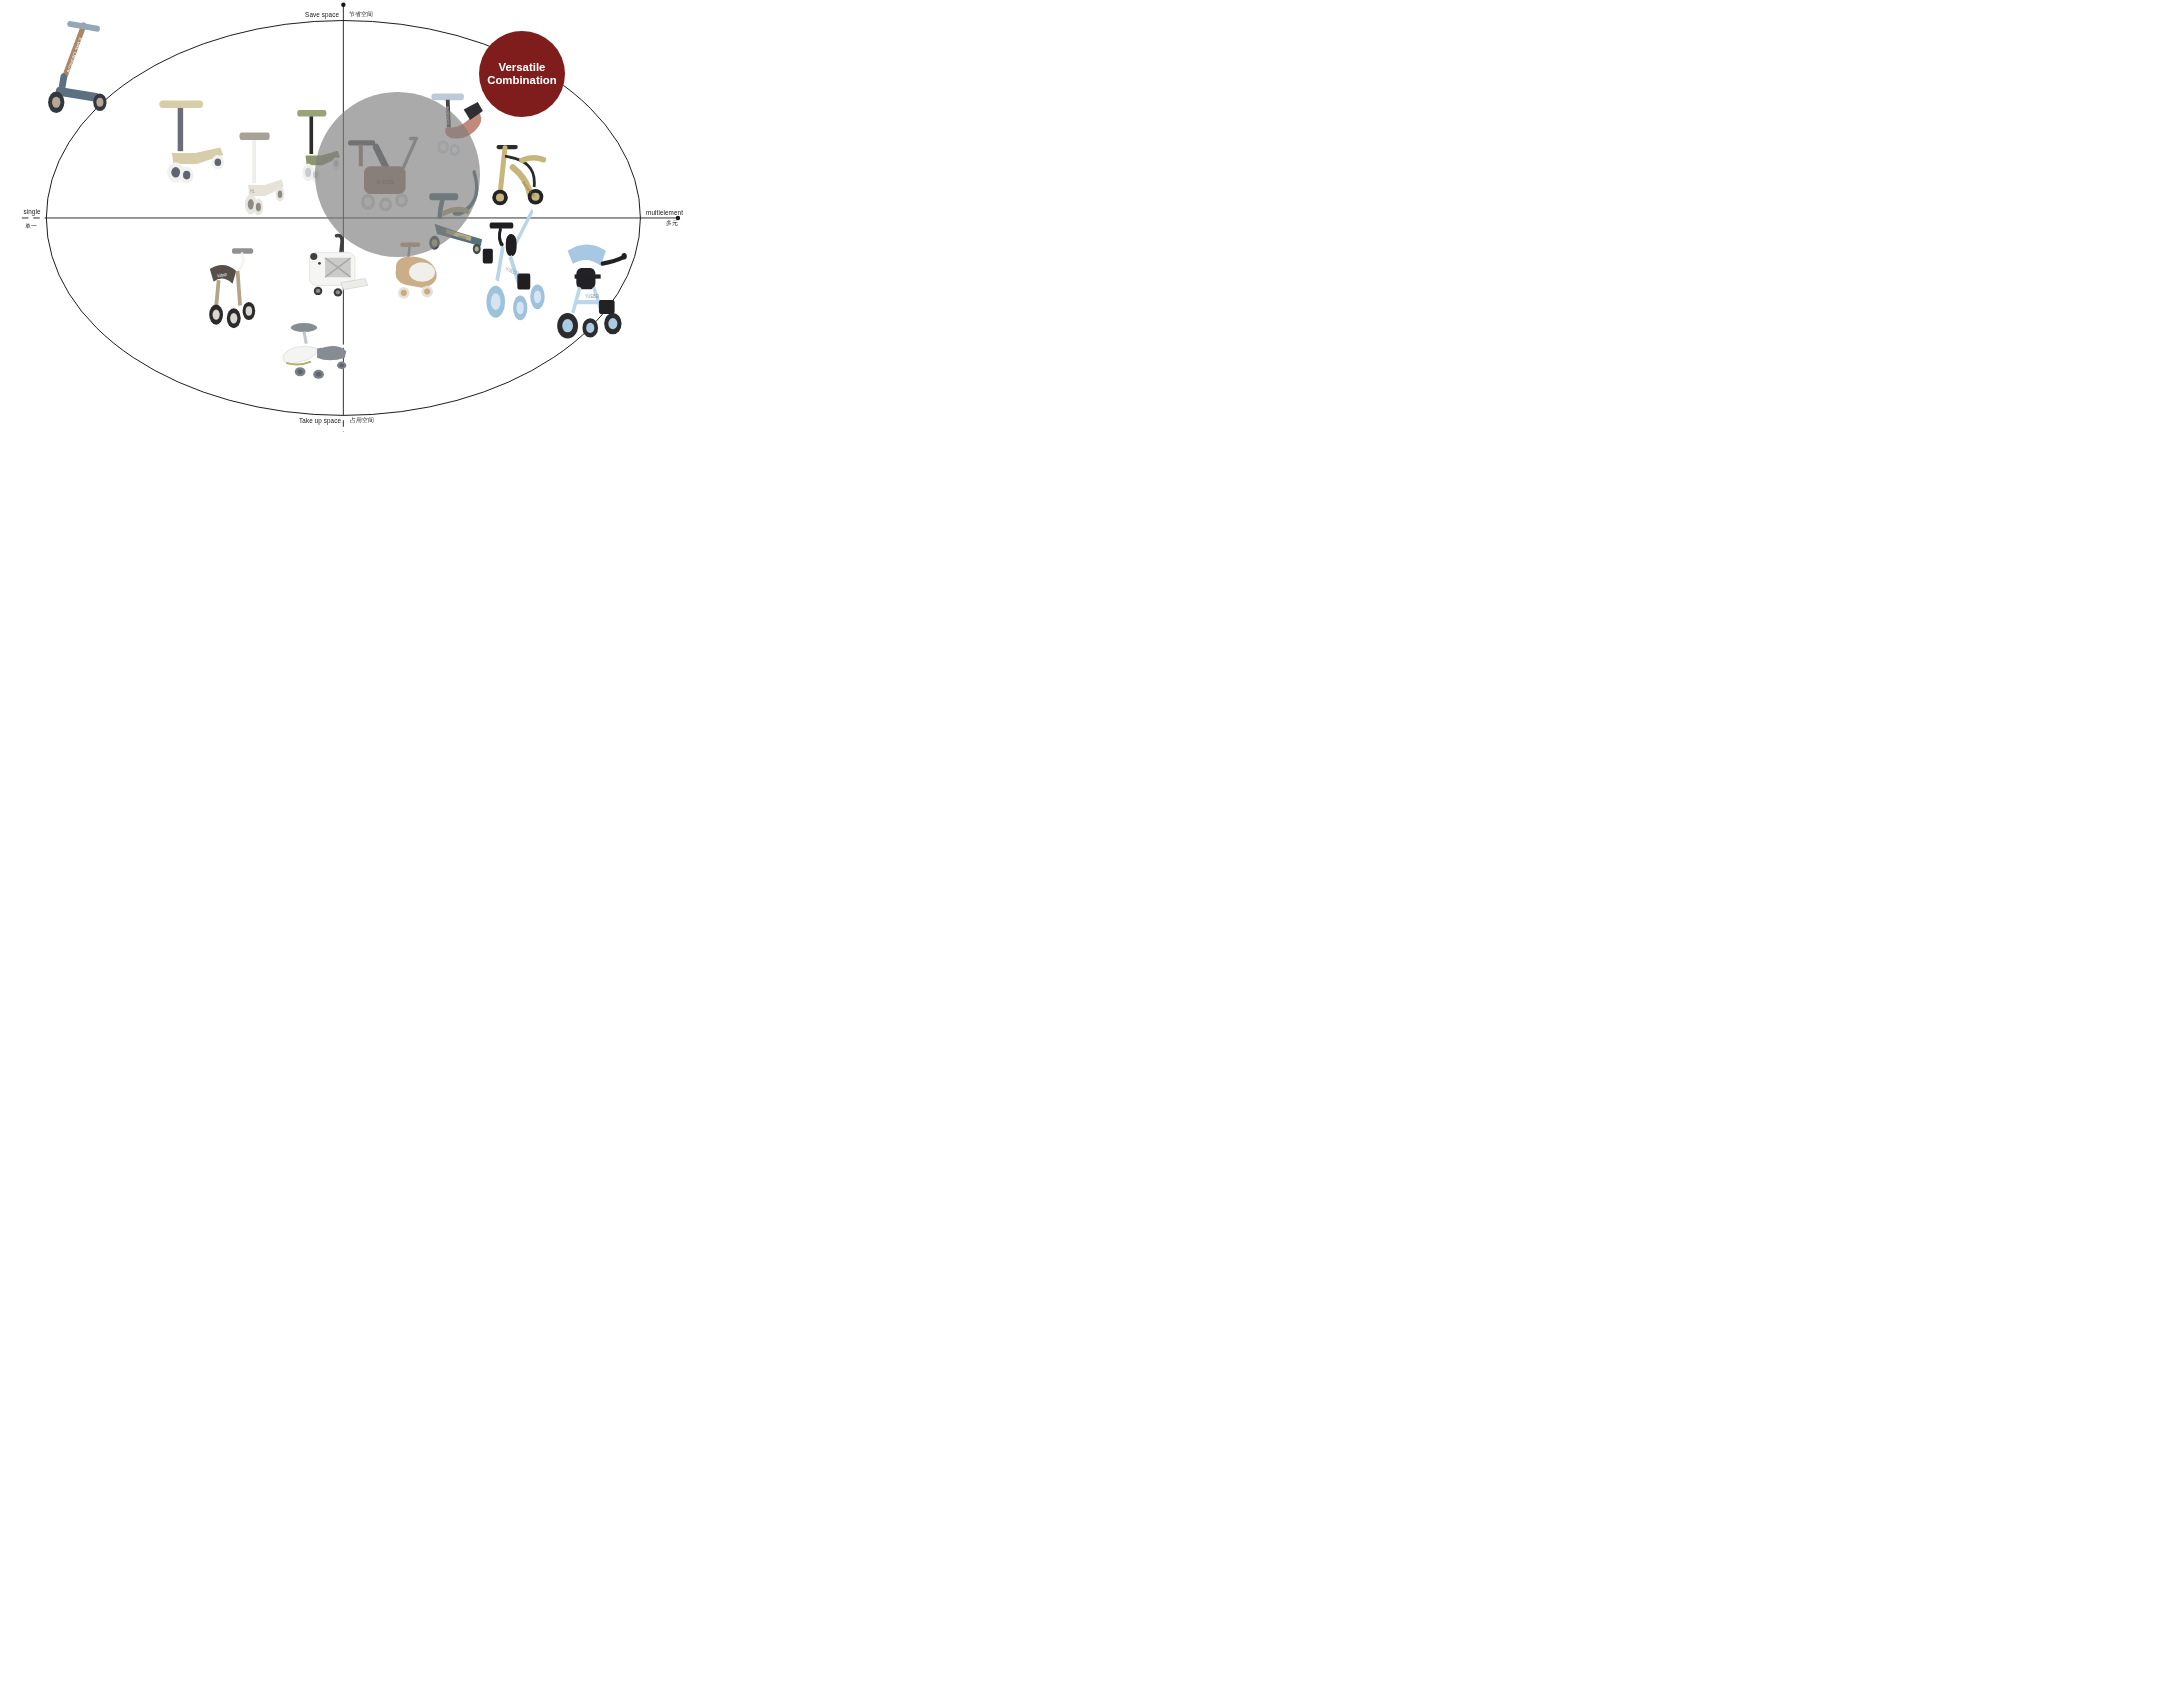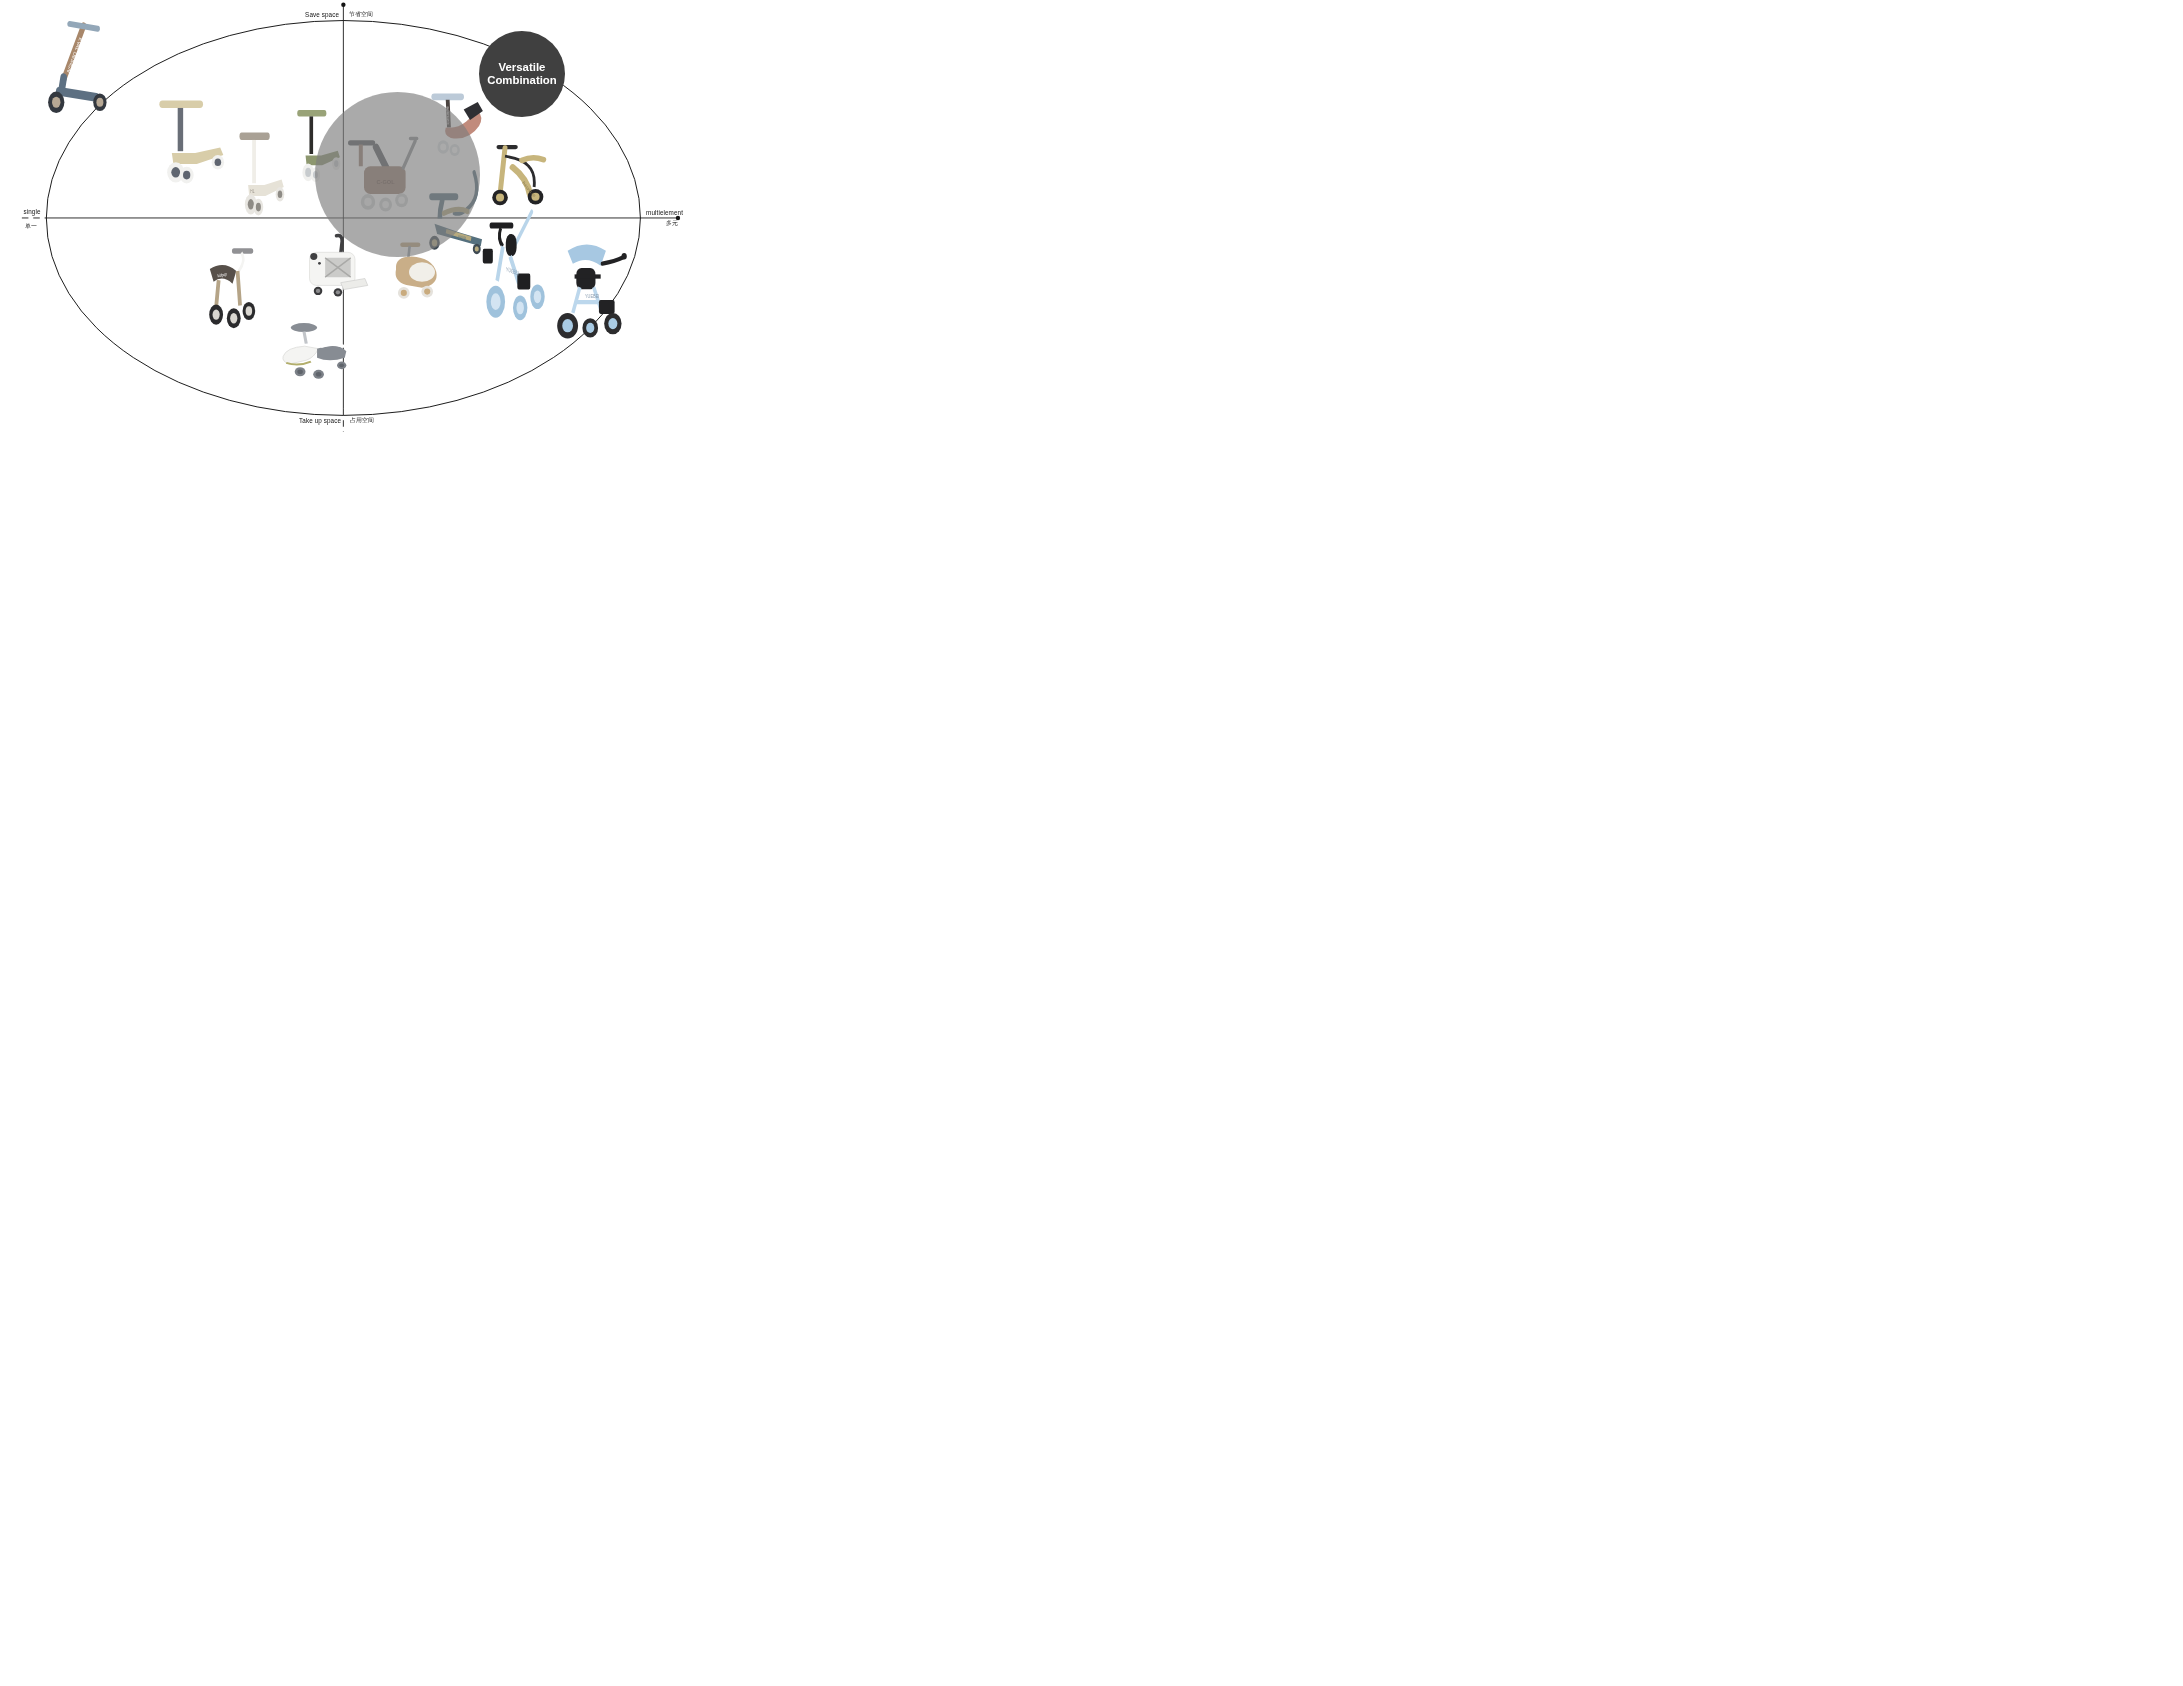--- a/index.html
+++ b/index.html
@@ -257,21 +257,21 @@
           <circle cx="54" cy="88" r="7" fill="#7c8188"></circle>
           <circle cx="54" cy="88" r="3.6" fill="#5f646b"></circle>
           <circle cx="84" cy="74" r="6" fill="#7c8188"></circle>
           <circle cx="84" cy="74" r="3.1" fill="#5f646b"></circle>
         </svg>
       </div>
     </div>
 
   <div id="focus-circle" class="bubble" style="left: 315px; top: 92px; width: 165px; height: 165px; background: rgba(126, 126, 126, 0.66);"></div>
 
-  <div id="versatile-bubble" class="bubble" style="left: 479px; top: 31px; width: 86px; height: 86px; background: #404040; color: rgb(255, 255, 255);">
+  <div id="versatile-bubble" class="bubble" style="left: 479px; top: 31px; width: 86px; height: 86px; background: #7f1d1d; color: rgb(255, 255, 255);">
     <div>
       <div>Versatile</div>
       <div>Combination</div>
     </div>
   </div>
 
 </div>
 
 
 </body></html>

